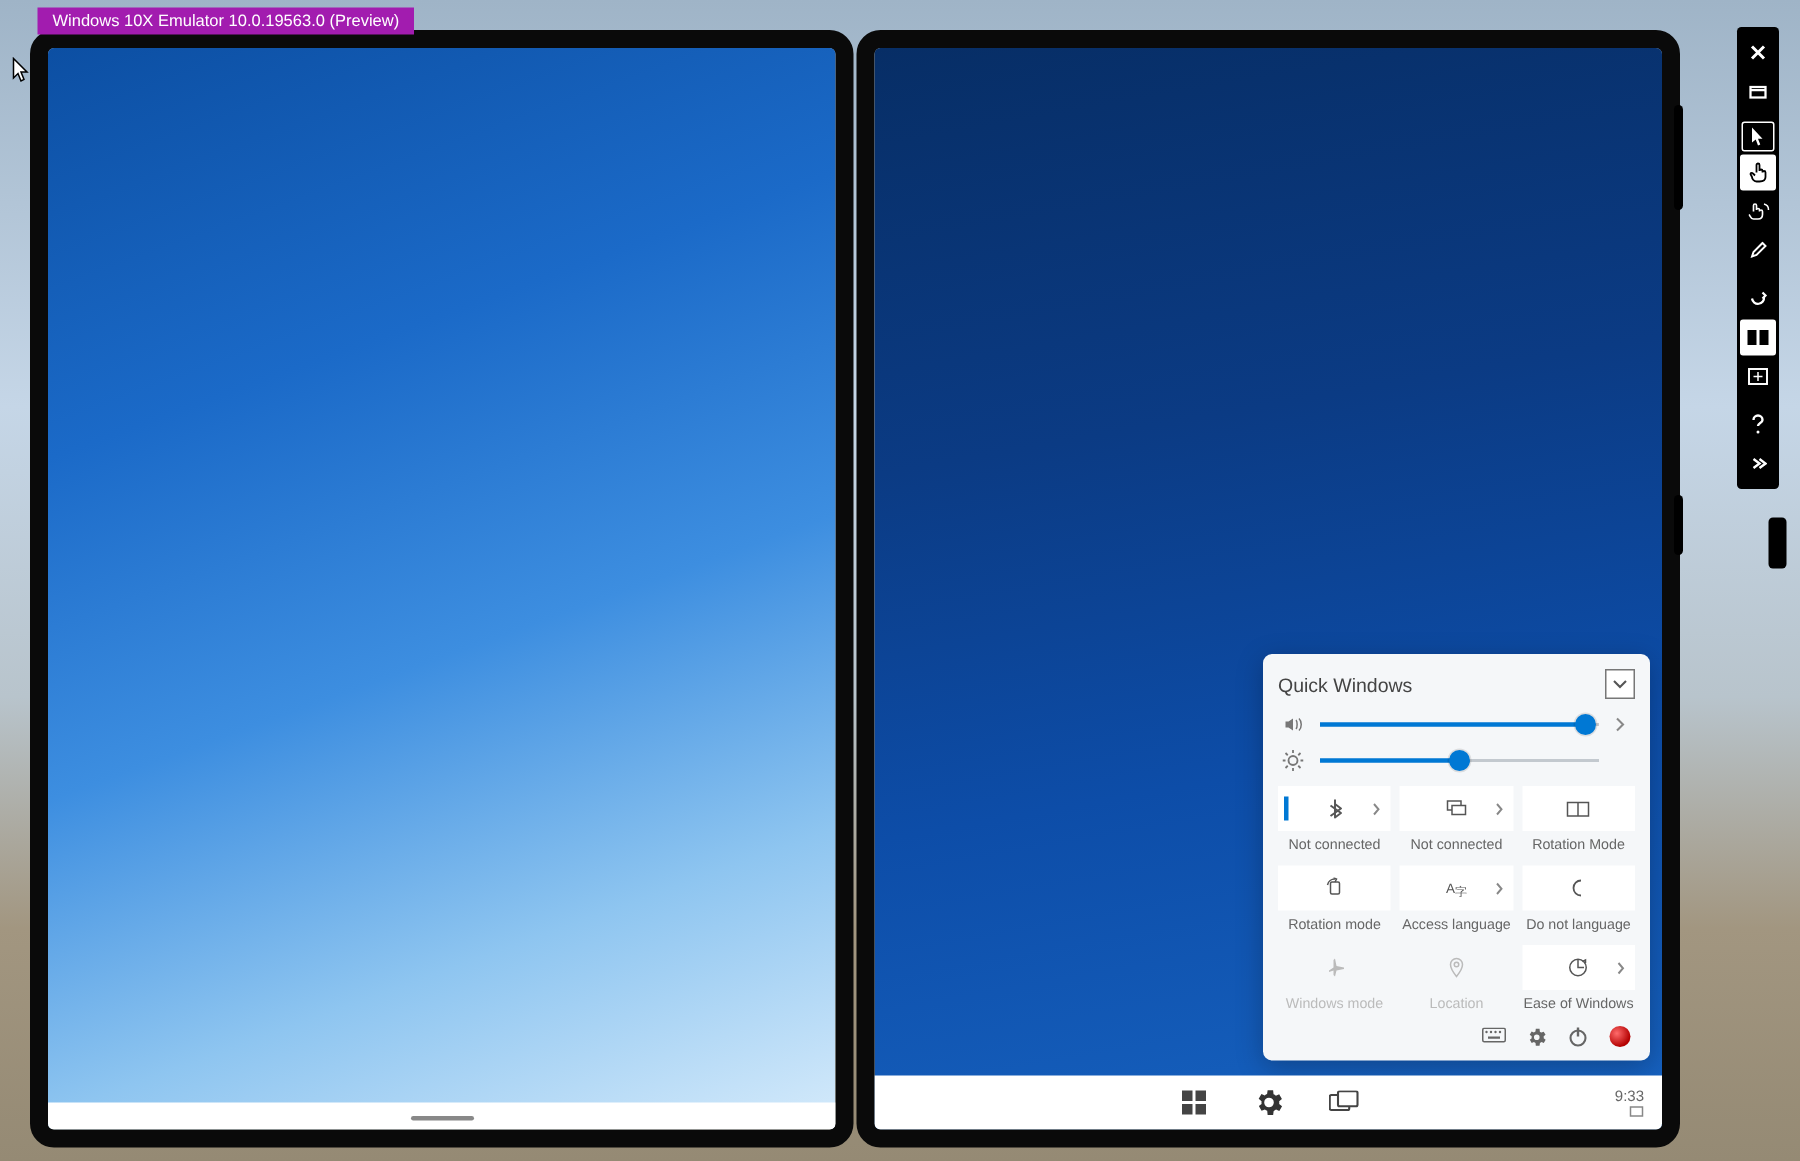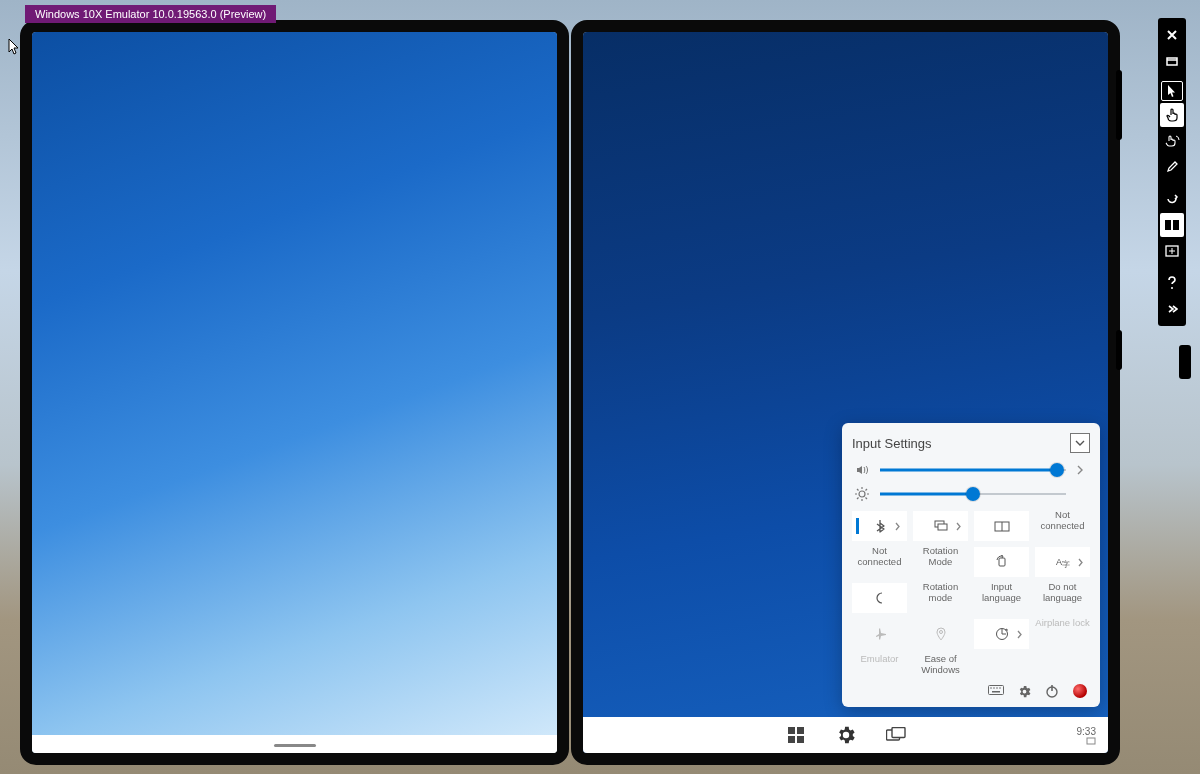--- a/index.html
+++ b/index.html
@@ -9,21 +9,21 @@
     background: linear-gradient(to bottom, #9fb4c7 0%, #c5d6e7 35%, #b8c4cc 60%, #a29680 80%, #958a74 100%);
     position: relative;
     overflow: hidden;
     font-size: 12px;
     color: #222;
   }
 
   
   .title-chip {
     position: absolute; top: 5px; left: 25px;
-    background: #701a75; color: #fff;
+    background: #a21caf; color: #fff;
     padding: 3px 10px; font-size: 11px;
     z-index: 50;
   }
 
   
   .device {
     position: absolute;
     top: 20px;
     left: 20px;
     width: 1100px;
@@ -82,21 +82,21 @@
   }
   .qs-header{ display:flex; align-items:center; justify-content:space-between; font-size:13px; margin-bottom:10px;}
   .qs-collapse{ width:20px; height:20px; border:1px solid #777; display:flex; align-items:center; justify-content:center; background:#fff; cursor:pointer;}
   .qs-slider-row{ display:flex; align-items:center; gap:10px; margin-bottom:10px; padding:0 2px;}
   .qs-slider-row .sicon{ width:16px; color:#777; display:flex; justify-content:center;}
   .slider{ position:relative; flex:1; height:14px;}
   .slider .track{ position:absolute; left:0; right:0; top:50%; transform:translateY(-50%); height:2px; background:#c3c9cf;}
   .slider .fill{ position:absolute; left:0; top:50%; transform:translateY(-50%); height:3px; background:#0078d4;}
   .slider .thumb{ position:absolute; top:50%; transform:translate(-50%,-50%); width:14px; height:14px; border-radius:50%; background:#0078d4; box-shadow:0 0 0 1px rgba(0,0,0,0.1);}
   .qs-slider-row .chev{ width:12px; color:#888;}
-  .qs-grid{ display:grid; grid-template-columns:repeat(4,1fr); gap:6px;}
+  .qs-grid{ display:grid; grid-template-columns:repeat(3,1fr); gap:6px;}
   .tile{
     background:#fff;
     height:30px;
     display:flex; align-items:center; justify-content:center; gap:6px;
     font-size:12px; color:#555;
     cursor:pointer;
     position:relative;
   }
   .tile.disabled{ background:#f5f7f9; color:#aaa;}
   .tile .accent-bar{ position:absolute; left:4px; top:7px; bottom:7px; width:3px; background:#0078d4;}
@@ -141,21 +141,21 @@
   <div class="panel panel-left">
     <div class="screen"></div>
     <div class="home-indicator"></div>
   </div>
 
   <div class="panel panel-right">
     <div class="screen"></div>
 
     <div class="qs">
       <div class="qs-header">
-        <span>Input Settings</span>
+        <span>Quick Windows</span>
         <div class="qs-collapse">
           <svg width="10" height="10" viewBox="0 0 10 10">
               <path d="M1 3 L5 7 L9 3" fill="none" stroke="#555" stroke-width="1.4"></path>
             </svg>
         </div>
       </div>
 
       <div class="qs-slider-row">
         <div class="sicon">
           <svg width="14" height="14" viewBox="0 0 14 14">
@@ -260,21 +260,21 @@
             </span>
           </div>
           <div class="tile">
             <span>
               <svg width="12" height="12" viewBox="0 0 12 12">
                 <path d="M8 1a5 5 0 100 10 4 4 0 010-10z" fill="none" stroke="#555" stroke-width="1.2"></path>
               </svg>
             </span>
           </div>
           <div class="tile-label">Rotation mode</div>
-          <div class="tile-label">Input language</div>
+          <div class="tile-label">Access language</div>
           <div class="tile-label">Do not language</div>
           <div class="tile disabled">
             <span>
               <svg width="14" height="14" viewBox="0 0 14 14">
                 <path d="M7 1l1 5 5 1v1l-5 1-1 4-1-1 0-3-3 1 0-1 3-2-0-5z" fill="#bbb"></path>
               </svg>
             </span>
           </div>
           <div class="tile disabled">
             <span>
@@ -291,22 +291,22 @@
                 <path d="M7 2v5l4 0" fill="none" stroke="#555"></path>
                 <path d="M10 3l2-1-0 2" fill="none" stroke="#555"></path>
               </svg>
             </span>
             <span class="chevr">
               <svg width="7" height="9" viewBox="0 0 7 9">
                 <path d="M2 1L5 4.5 2 8" fill="none" stroke="#888" stroke-width="1.3"></path>
               </svg>
             </span>
           </div>
-          <div class="tile-label disabled">Airplane lock</div>
-          <div class="tile-label disabled">Emulator</div>
+          <div class="tile-label disabled">Windows mode</div>
+          <div class="tile-label disabled">Location</div>
           <div class="tile-label">Ease of Windows</div>
         </div>
 
       <div class="qs-footer">
         <div class="ficon">
           <svg width="16" height="12" viewBox="0 0 16 12">
               <rect x="0.5" y="0.5" width="15" height="9" rx="1" fill="none" stroke="#666"></rect>
               <rect x="4" y="6" width="8" height="1.5" fill="#666"></rect>
               <circle cx="3" cy="3" r="0.8" fill="#666"></circle>
               <circle cx="6" cy="3" r="0.8" fill="#666"></circle>

